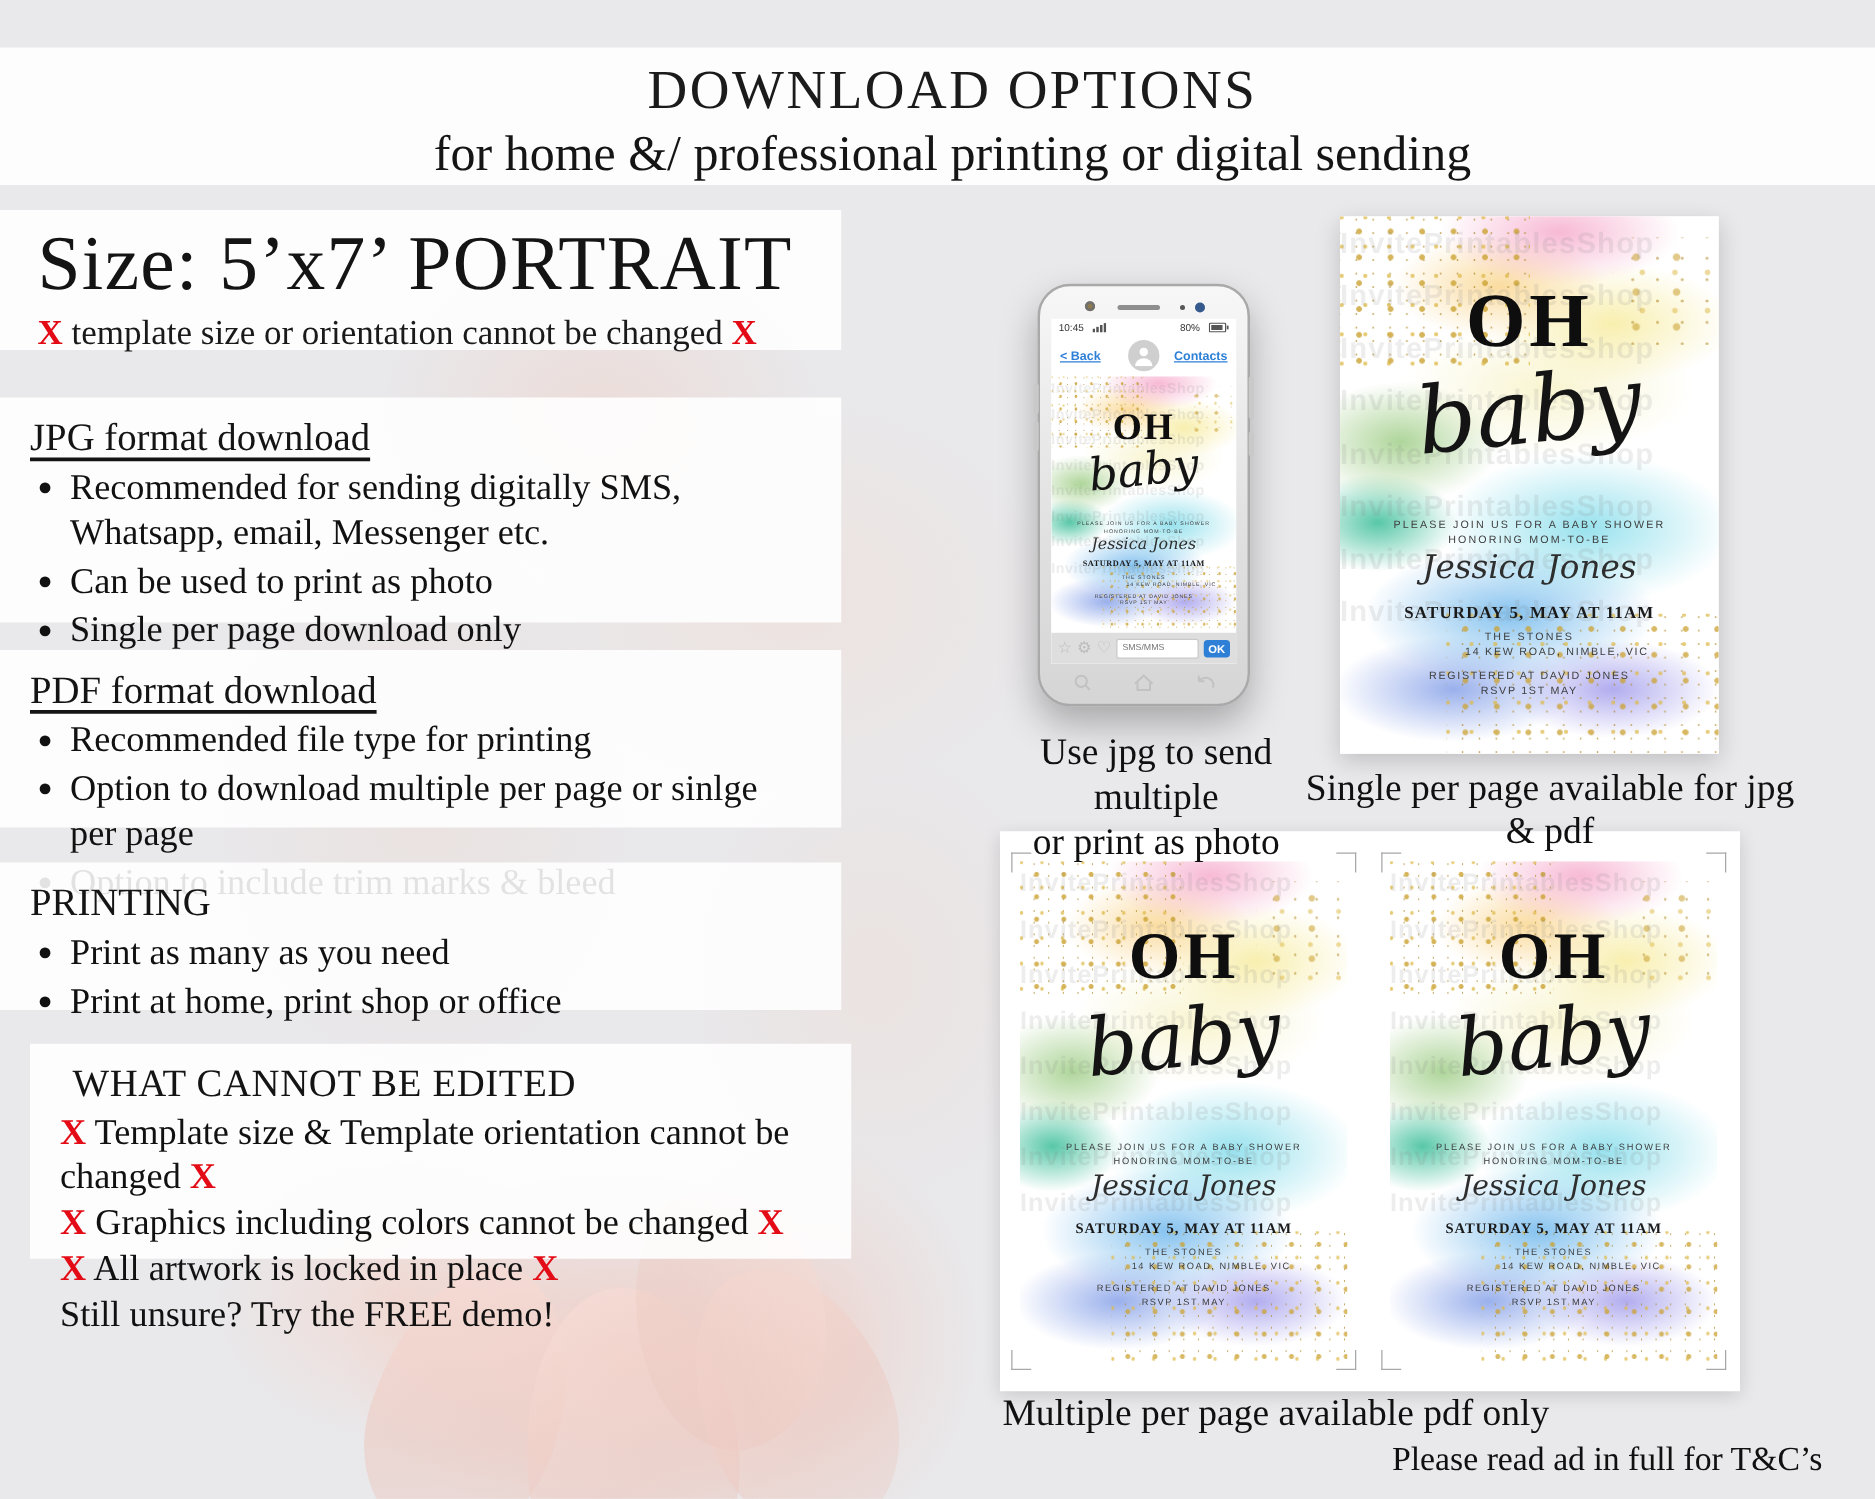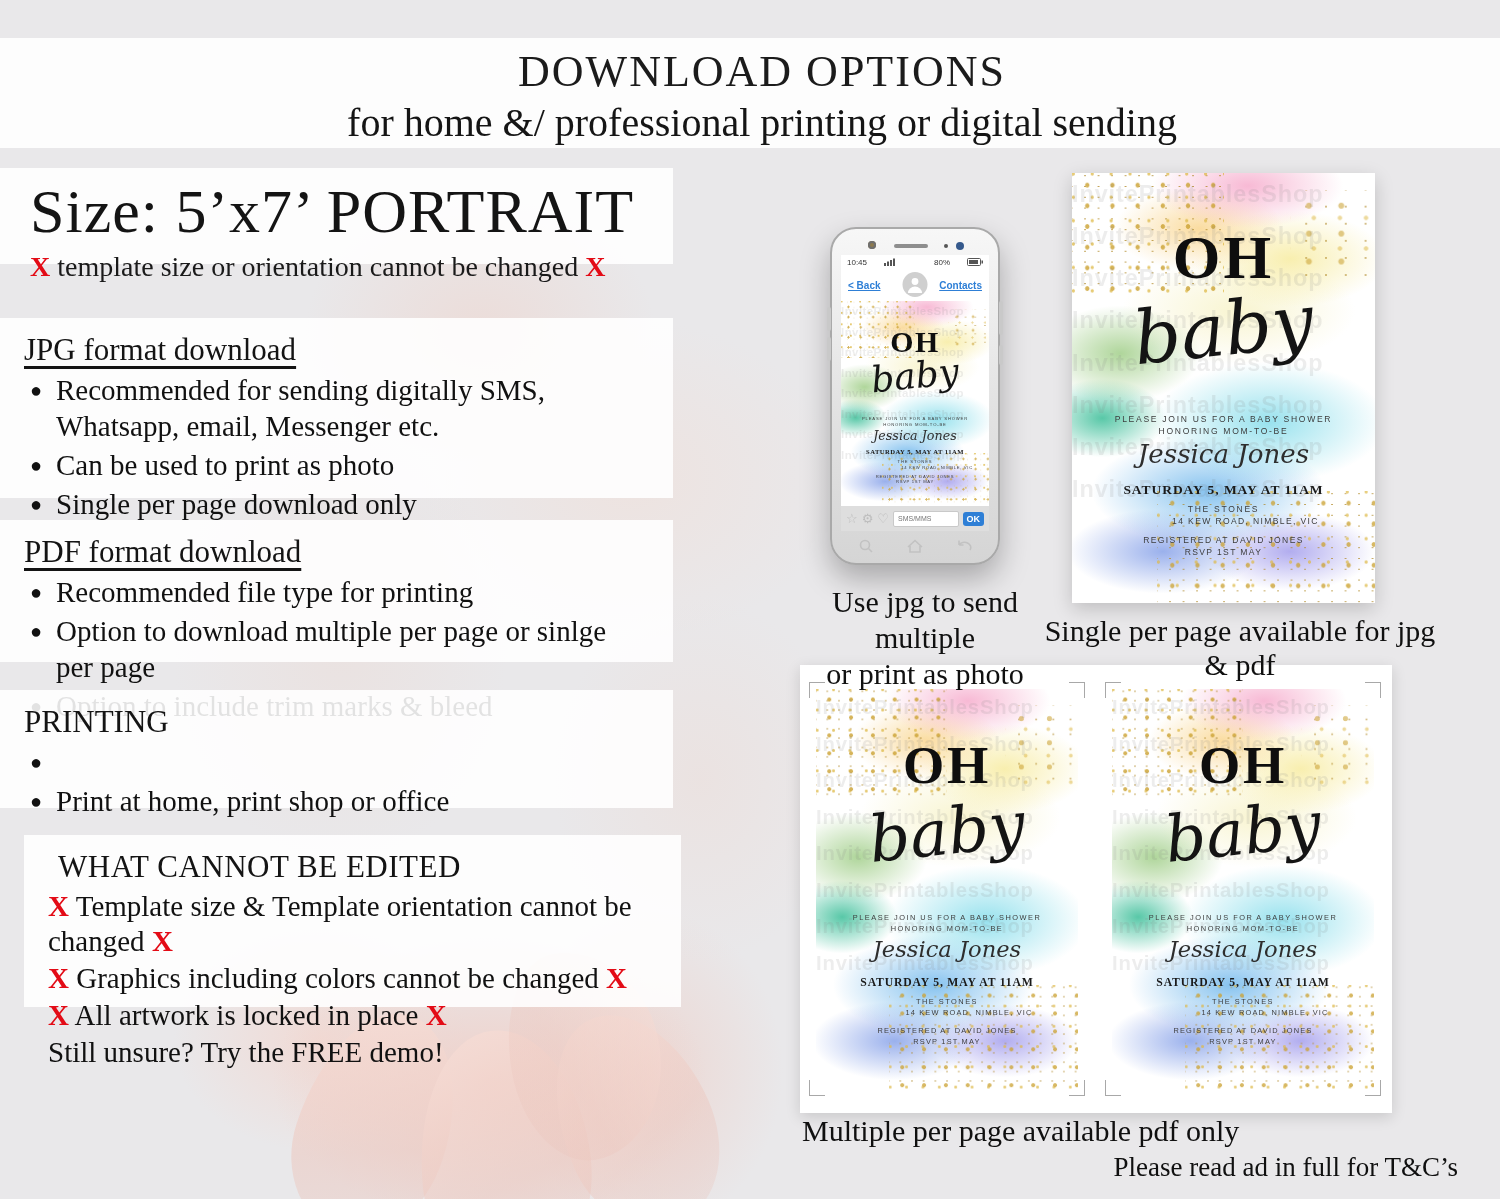--- a/index.html
+++ b/index.html
@@ -22,21 +22,21 @@
   .petal.p2{left:420px;top:1030px;width:170px;height:250px;transform:rotate(-6deg);}
   .petal.p3{left:560px;top:1010px;width:150px;height:220px;transform:rotate(-24deg);opacity:.85;}
   .petal.p4{left:480px;top:980px;width:210px;height:150px;transform:rotate(80deg);opacity:.7;}
 
   
   .band{position:absolute;background:rgba(255,255,255,.88);}
   .header-band{left:0;top:38px;width:1500px;height:110px;text-align:center;padding-left:12px;}
   .h-title{font-size:44px;letter-spacing:2px;color:#1b1b1b;margin-top:8px;}
   .h-sub{font-size:40px;color:#151515;margin-top:2px;}
 
-  .size-band{left:0;top:168px;width:673px;height:96px;}
+  .size-band{left:0;top:168px;width:673px;height:112px;}
   .size-title{font-size:62px;color:#141414;margin:8px 0 0 30px;letter-spacing:1px;}
   .size-note{font-size:28px;color:#1a1a1a;margin:4px 0 0 30px;}
   .rx{color:#e30b16;font-weight:bold;}
 
   .sec-title{font-size:31px;color:#141414;margin:14px 0 4px 24px;}
   .sec-title.und{text-decoration:underline;text-underline-offset:6px;}
   .bl{display:flex;align-items:flex-start;font-size:29px;color:#111;margin:3px 0 0 30px;line-height:36px;padding-right:26px;}
   .bl .dot{width:26px;flex:0 0 26px;font-size:20px;line-height:36px;color:#111;}
 
   .jpg-band{left:0;top:318px;width:673px;height:180px;}
@@ -98,21 +98,21 @@
   .sbtn{position:absolute;width:4px;border-radius:2px;background:#c9c9c9;}
   .sbtn.l1s{left:-5px;top:78px;height:24px;} .sbtn.l2s{left:-5px;top:108px;height:24px;}
   .sbtn.r1s{right:-5px;top:72px;height:34px;} .sbtn.r2s{right:-5px;top:116px;height:20px;}
   .ptop{position:absolute;left:0;right:0;top:0;height:26px;}
   .pcam{position:absolute;left:36px;top:12px;width:8px;height:8px;border-radius:50%;background:#8d7a4e;box-shadow:inset 0 0 0 2px #6f6f6f;}
   .pspk{position:absolute;left:62px;top:15px;width:34px;height:4px;border-radius:2px;background:#8e8e8e;}
   .pdot1{position:absolute;left:112px;top:15px;width:4px;height:4px;border-radius:50%;background:#555;}
   .pdot2{position:absolute;left:124px;top:13px;width:8px;height:8px;border-radius:50%;background:#35598c;}
   .pscreen{position:absolute;left:9px;right:9px;top:26px;bottom:32px;background:#fff;overflow:hidden;display:flex;flex-direction:column;}
   .statusbar{height:14px;display:flex;align-items:center;justify-content:space-between;padding:0 6px;font-family:"Liberation Sans",sans-serif;font-size:8px;color:#333;}
-  .sb-left,.sb-right{display:flex;align-items:center;gap:17px;}
+  .sb-left,.sb-right{display:flex;align-items:center;gap:7px;}
   .msghead{height:32px;display:flex;align-items:center;justify-content:space-between;padding:0 7px;font-family:"Liberation Sans",sans-serif;font-size:10px;color:#2e7fd6;font-weight:bold;position:relative;text-decoration:underline;}
   .avatar{position:absolute;left:50%;top:3px;transform:translateX(-50%);width:25px;height:25px;border-radius:50%;background:#cfcfcf;overflow:hidden;}
   .avatar svg{display:block;margin:4px auto 0;}
   .pinvite{flex:1;position:relative;}
   .ptoolbar{height:25px;background:#dedede;display:flex;align-items:center;gap:4px;padding:0 5px;font-family:"DejaVu Sans",sans-serif;}
   .tico{color:#bdbdbd;font-size:13px;line-height:1;}
   .smsinput{flex:1;height:14px;border:1px solid #c9c9c9;border-radius:2px;background:#fff;font-size:7px;color:#777;padding:0 4px;font-family:"Liberation Sans",sans-serif;outline:none;min-width:0;}
   .okbtn{background:#2e7fd6;color:#fff;font-size:9px;font-weight:bold;border-radius:3px;padding:2px 4px;font-family:"Liberation Sans",sans-serif;}
   .pchin{position:absolute;left:0;right:0;bottom:4px;height:26px;display:flex;align-items:center;justify-content:space-between;padding:0 26px;}
   .chico{stroke:#c2c2c2;fill:none;stroke-width:1.6;}
@@ -184,20 +184,21 @@
     <div class="bl">
       <span class="dot">●</span>
       <span>Option to include trim marks &amp; bleed</span>
     </div>
   </div>
 
   <div class="band print-band">
     <div class="sec-title">PRINTING</div>
     <div class="bl">
       <span class="dot">●</span>
+      <span>Print as many as you need</span>
     </div>
     <div class="bl">
       <span class="dot">●</span>
       <span>Print at home, print shop or office</span>
     </div>
   </div>
 
   <div class="band edit-band">
     <div class="sec-title">WHAT CANNOT BE EDITED</div>
     <div class="xline">

